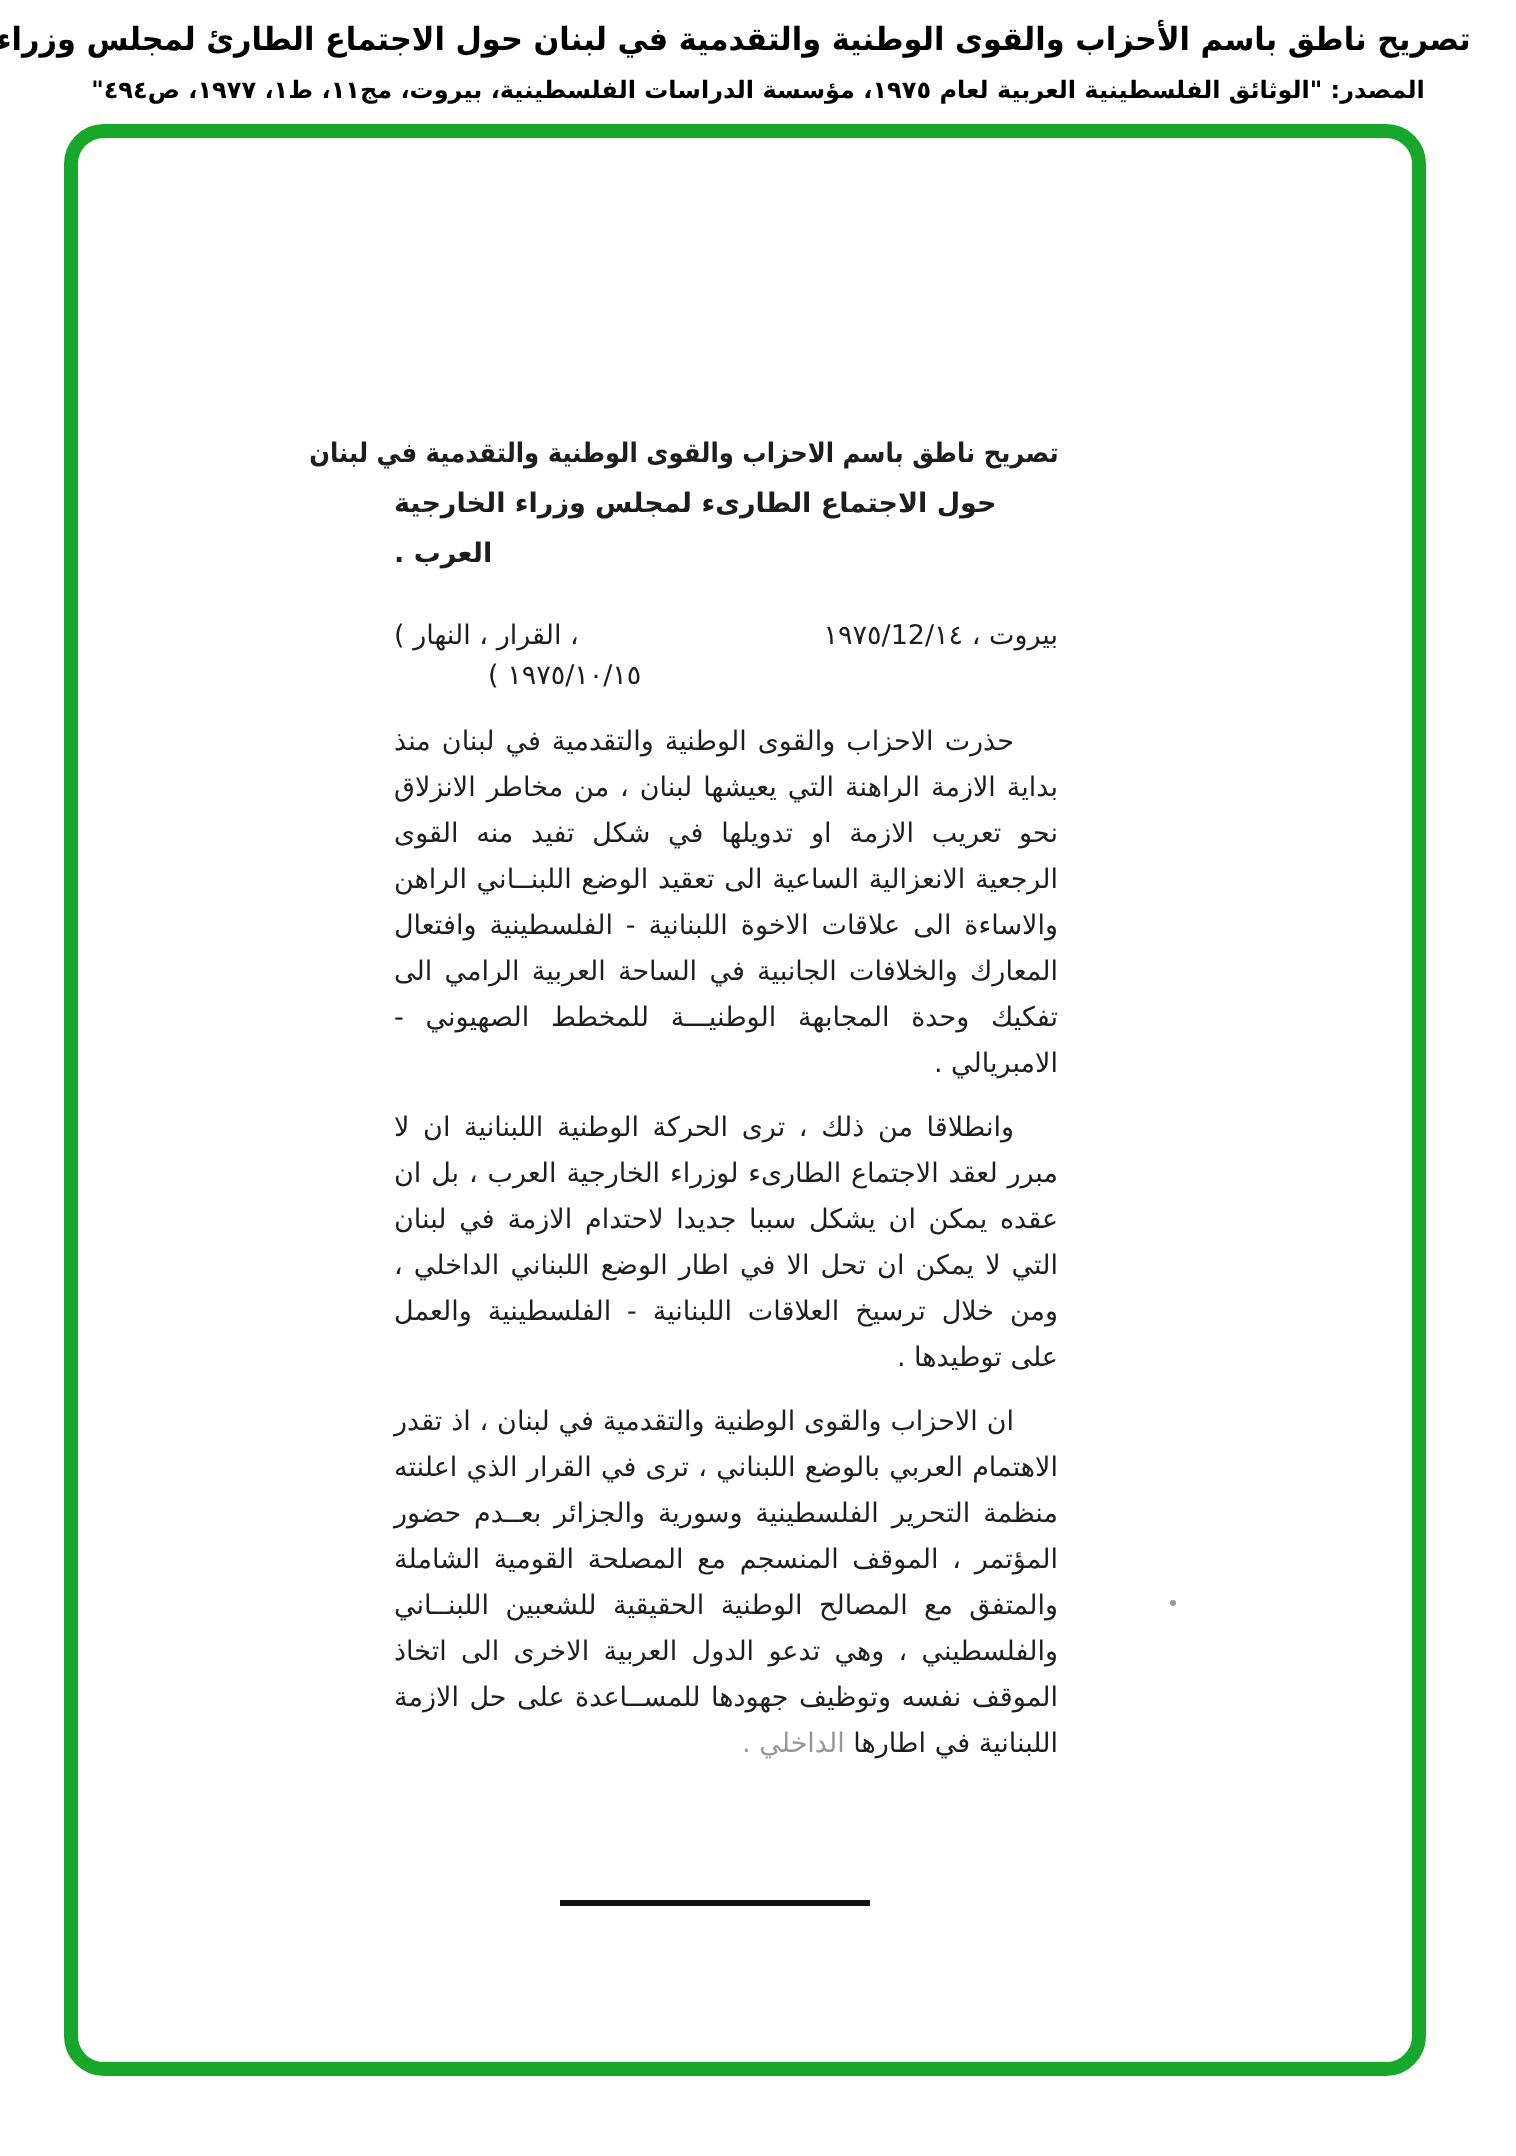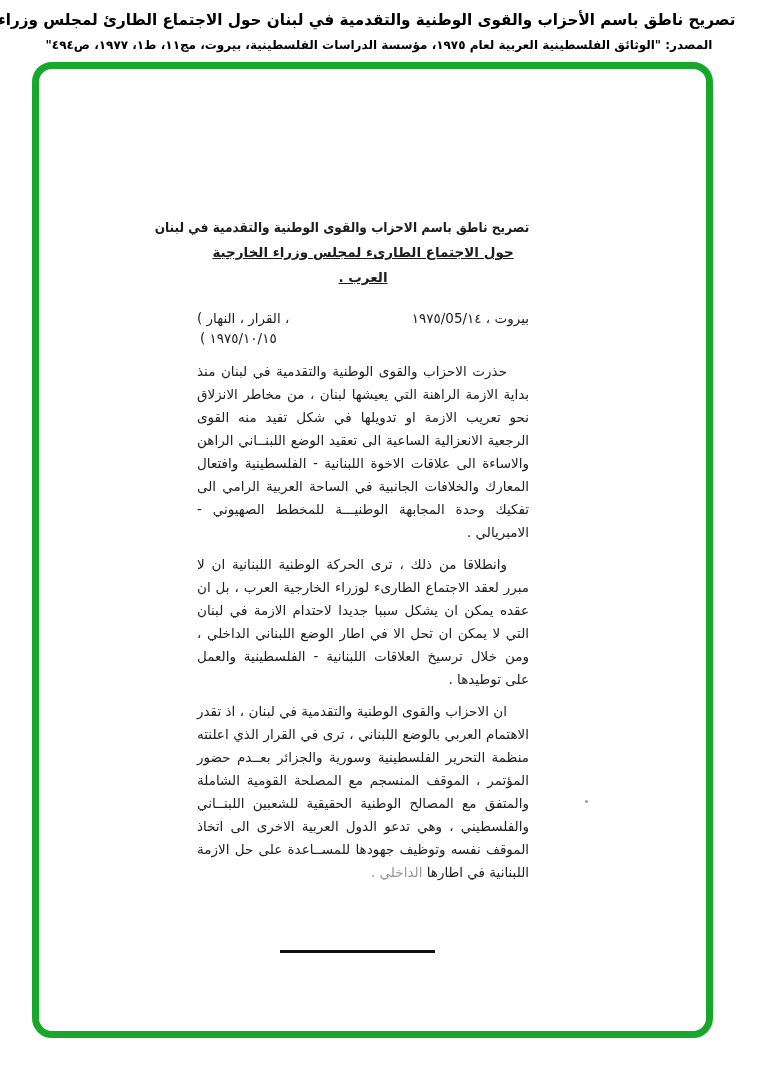--- a/index.html
+++ b/index.html
@@ -25,28 +25,28 @@
   
   .scan{
     position:absolute; left:158px; top:146px; width:332px;
     direction:rtl; color:#1d1d1d; font-size:13.5px;
   }
   .doc-title{ font-weight:bold; line-height:25px; }
   .t1{
     display:inline-block; white-space:nowrap; transform:scaleX(.9);
     transform-origin:right center;
   }
-  .t2{ text-align:center;text-decoration:underline; }
+  .t2{ text-align:left; }
   .dateline{
     display:flex; justify-content:space-between; align-items:flex-start;
     margin:18px 0 12px; line-height:20px;
   }
   .dl-left{ direction:ltr; text-align:left; }
   .dl-l1,.dl-l2{ display:block; direction:ltr; unicode-bidi:isolate; white-space:nowrap; }
-  .dl-l2{ padding-left:3px; }
+  .dl-l2{ padding-left:3px;margin-left:44px; }
   .para{
     margin:0 0 9px 0; text-align:justify; text-indent:22px; line-height:23px;
   }
   .underlined{
     text-decoration-thickness:2px; text-underline-offset:3px;
   }
   .faded{ color:#979797;margin-left:36px; }
   .rule{
     width:155px; height:3px; background:#111; margin-top:66px; margin-right:94px;
   }
@@ -65,21 +65,21 @@
 
 <div class="frame">
   <div class="scan">
 
     <div class="doc-title">
       <div class="t1">تصريح ناطق باسم الاحزاب والقوى الوطنية والتقدمية في لبنان</div>
       <div class="t2">حول الاجتماع الطارىء لمجلس وزراء الخارجية العرب .</div>
     </div>
 
     <div class="dateline">
-      <span class="dl-right">بيروت ، ١٩٧٥/05/١٤</span>
+      <span class="dl-right">بيروت ، ١٩٧٥/12/١٤</span>
       <span class="dl-left">
         <span class="dl-l1">( النهار ‎، القرار ‎،</span>
         <span class="dl-l2">( ١٩٧٥/١٠/١٥</span>
       </span>
     </div>
 
     <p class="para"><span>حذرت الاحزاب والقوى الوطنية والتقدمية في لبنان منذ بداية الازمة الراهنة التي يعيشها لبنان ، من مخاطر الانزلاق نحو تعريب الازمة او تدويلها في شكل تفيد منه القوى الرجعية الانعزالية الساعية الى تعقيد الوضع اللبنــاني الراهن والاساءة الى علاقات الاخوة اللبنانية - الفلسطينية وافتعال المعارك والخلافات الجانبية في الساحة العربية الرامي الى </span><span class="underlined">تفكيك</span> <span>وحدة المجابهة الوطنيـــة للمخطط الصهيوني - الامبريالي .</span></p>
 
     <p class="para">وانطلاقا من ذلك ، ترى الحركة الوطنية اللبنانية ان لا مبرر لعقد الاجتماع الطارىء لوزراء الخارجية العرب ، بل ان عقده يمكن ان يشكل سببا جديدا لاحتدام الازمة في لبنان التي لا يمكن ان تحل الا في اطار الوضع اللبناني الداخلي ، ومن خلال ترسيخ العلاقات اللبنانية - الفلسطينية والعمل على توطيدها .</p>
 

